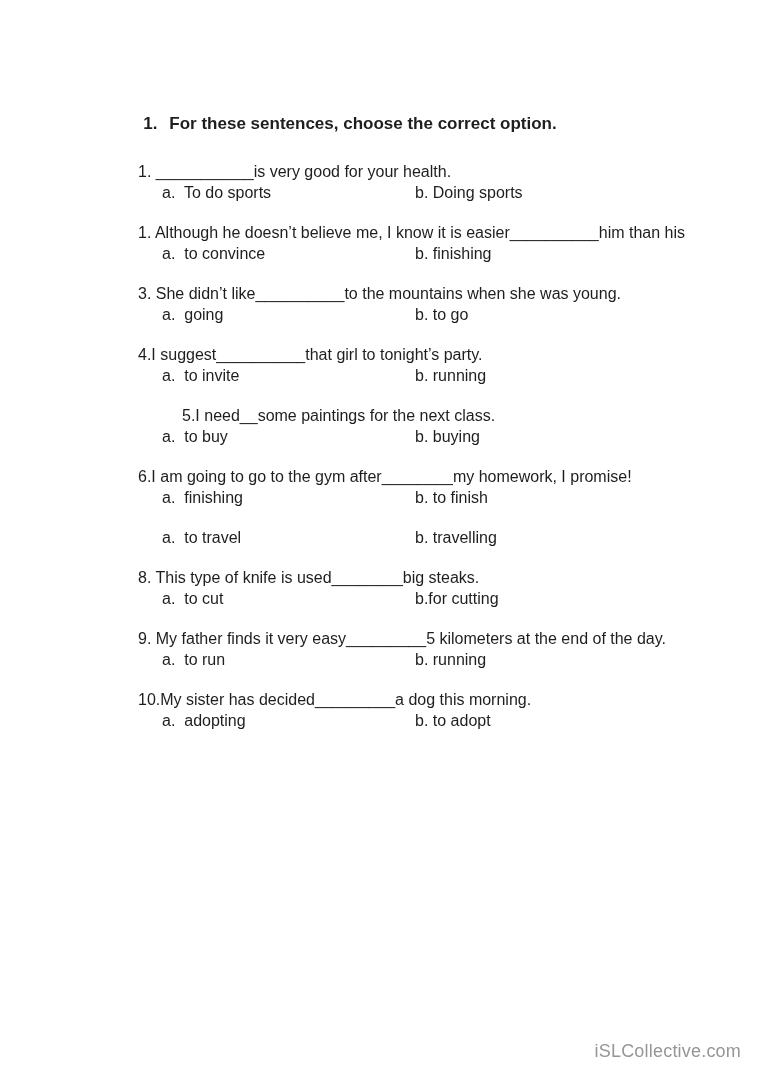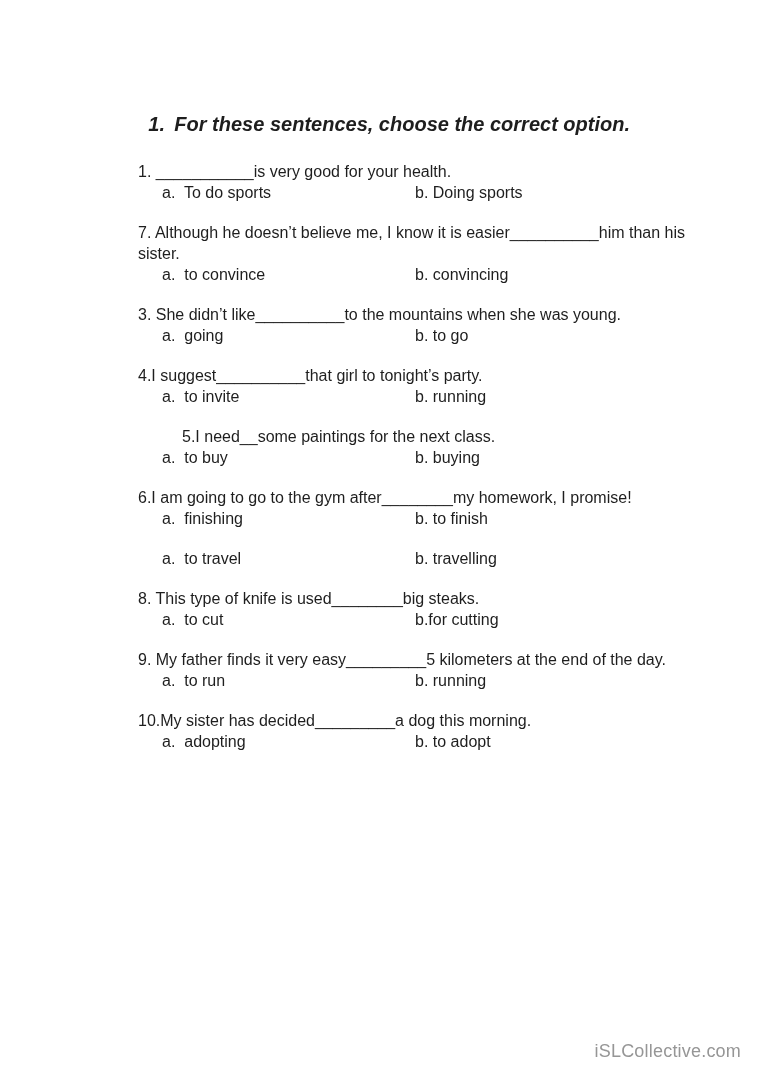--- a/index.html
+++ b/index.html
@@ -12,25 +12,24 @@
     color: #1e1e1e;
     overflow: hidden;
   }
   .content {
     position: absolute;
     left: 115px;
     top: 91px;
   }
   .title {
     font-weight: bold;
-    font-size: 20px;
+    font-size: 17px;
     line-height: 22px;
     margin-bottom: 4px;
     white-space: pre;
-    font-style: italic;
   }
   .title-num {
     display: inline-block;
     width: 26px;
   }
   .questions {
     margin-left: 23px;
     font-size: 16px;
     line-height: 21px;
   }
@@ -73,25 +72,24 @@
 
       <div class="q">
         <div class="q-line">1. ___________is very good for your health.</div>
         <div class="opts">
           <span class="opt opt-a">a.  To do sports</span>
           <span class="opt opt-b">b. Doing sports</span>
         </div>
       </div>
 
       <div class="q">
-        <div class="q-line">7. Although he doesn’t believe me, I know it is easier__________him than his</div>
-        <div class="q-line">sister.</div>
+        <div class="q-line">1. Although he doesn’t believe me, I know it is easier__________him than his</div>
         <div class="opts">
           <span class="opt opt-a">a.  to convince</span>
-          <span class="opt opt-b">b. convincing</span>
+          <span class="opt opt-b">b. finishing</span>
         </div>
       </div>
 
       <div class="q">
         <div class="q-line">3. She didn’t like__________to the mountains when she was young.</div>
         <div class="opts">
           <span class="opt opt-a">a.  going</span>
           <span class="opt opt-b">b. to go</span>
         </div>
       </div>

